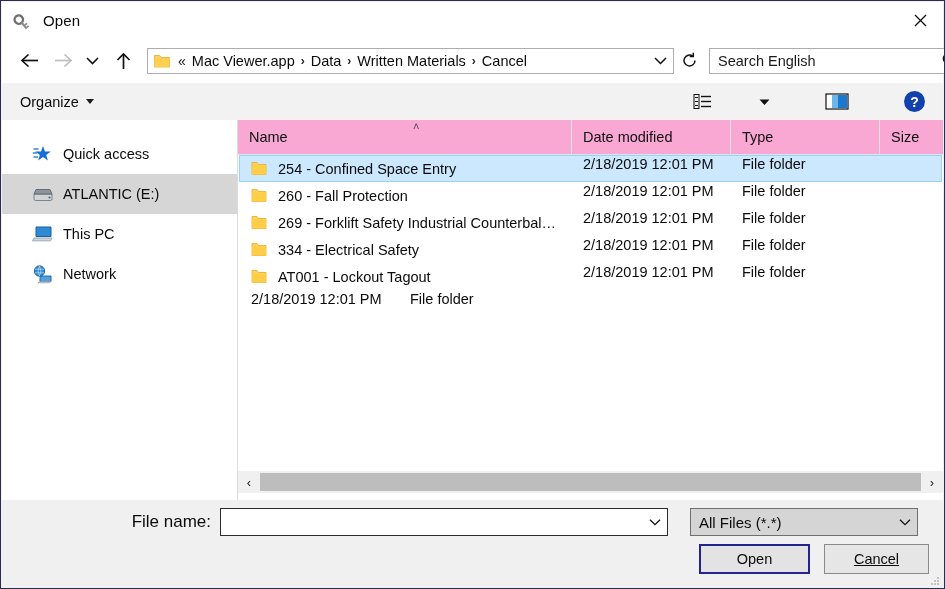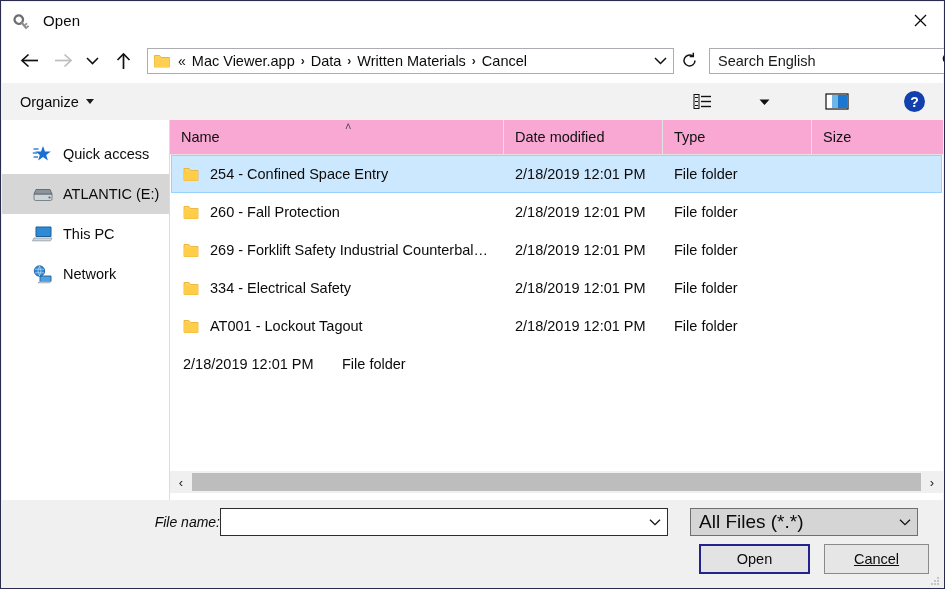--- a/index.html
+++ b/index.html
@@ -183,21 +183,21 @@
   .tb-help { width: 42px; margin-right: 8px; }
 
   
   .content {
     position: absolute;
     left: 1px; top: 119px; right: 1px; bottom: 1px;
     display: flex;
     background: #f0f0f0;
   }
   .sidebar {
-    width: 168px;
+    width: 236px;
     flex: none;
     background: #ffffff;
     border-right: 1px solid #dcdcdc;
     padding-top: 14px;
     box-sizing: border-box;
     height: 383px;
   }
   .nav-item {
     height: 40px;
     display: flex;
@@ -253,23 +253,22 @@
     left: 175px;
     top: 1px;
     font-size: 11px;
     color: #4a4a4a;
     line-height: 10px;
   }
 
   
   .rows { position: relative; }
   .row {
-    height: 38px;
-    display: flex;
-    align-items: center;
+    height: 27px;
+    display: flex;
     box-sizing: border-box;
     border: 1px solid transparent;
     margin: 0 1px;
   }
   .row.selected {
     background: #cce8ff;
     border: 1px solid #99d1ff;
   }
   .cell {
     box-sizing: border-box;
@@ -336,24 +335,24 @@
     position: absolute;
     left: 0; top: 8px;
     width: 100%;
     height: 28px;
     display: flex;
     align-items: center;
   }
   .fn-label {
     width: 218px;
     text-align: right;
-    box-sizing: border-box;
-    font-size: 14px;
-    color: #0b0b0b;
-    font-style: italic;
+    padding-right: 9px;
+    box-sizing: border-box;
+    font-size: 17px;
+    color: #0b0b0b;
   }
   .fn-input {
     width: 448px;
     height: 28px;
     background: #ffffff;
     border: 1px solid #2c2c2c;
     box-sizing: border-box;
     display: flex;
     align-items: center;
     flex: none;
@@ -376,21 +375,21 @@
     background: #d5d5d5;
     border: 1px solid #6f6f6f;
     box-sizing: border-box;
     display: flex;
     align-items: center;
     flex: none;
   }
   .filter-combo .val {
     flex: 1 1 auto;
     padding-left: 8px;
-    font-size: 19px;
+    font-size: 15px;
     color: #0b0b0b;
   }
   .buttons-row {
     position: absolute;
     right: 14px;
     top: 44px;
     display: flex;
     align-items: center;
   }
   .btn {

